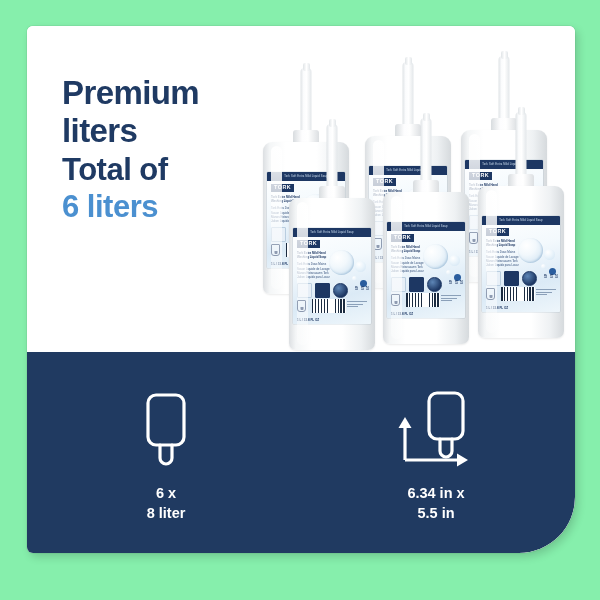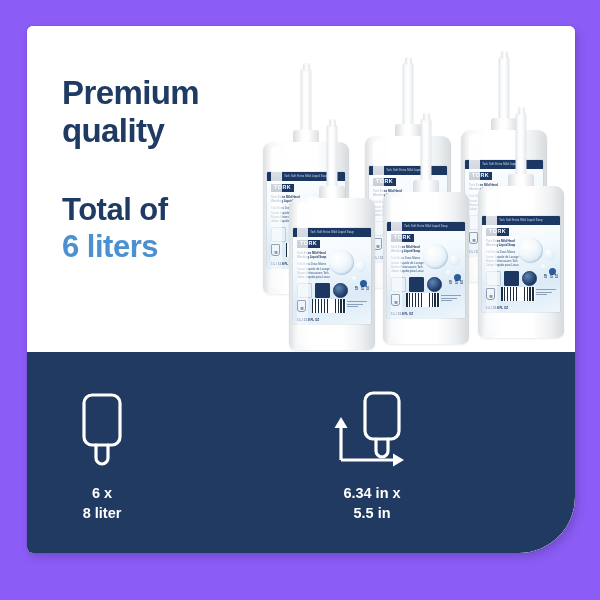--- a/index.html
+++ b/index.html
@@ -9,21 +9,21 @@
     height: 600px;
     background: #ffffff;
     font-family: "Liberation Sans", sans-serif;
     overflow: hidden;
   }
 
   #stage {
     position: relative;
     width: 600px;
     height: 600px;
-    background: #8b5cf6;
+    background: #86efac;
   }
 
   
   .card {
     position: absolute;
     left: 27px;
     top: 26px;
     width: 548px;
     height: 527px;
     background: #ffffff;
@@ -57,21 +57,20 @@
     width: 215px;
   }
   .headline h1 {
     font-size: 33px;
     line-height: 1.16;
     font-weight: bold;
     color: #1f3a63;
     letter-spacing: -0.6px;
   }
   .headline h2 {
-    margin-top: 40px;
     font-size: 31px;
     line-height: 1.2;
     font-weight: bold;
     color: #1f3a63;
     letter-spacing: -0.5px;
   }
   .headline .accent {
     display: block;
     color: #4b90d0;
   }
@@ -358,21 +357,21 @@
   .foot-note i:nth-child(3) { width: 55%; }
 
   
   .specs {
     position: absolute;
     left: 0;
     top: 326px;
     width: 100%;
     height: 201px;
     display: flex;
-    justify-content: flex-start;
+    justify-content: center;
     gap: 120px;
     padding-top: 36px;
   }
   .spec {
     width: 150px;
     display: flex;
     flex-direction: column;
     align-items: center;
   }
   .spec-art {
@@ -396,21 +395,21 @@
 
 <div id="stage">
 
   <div class="card">
 
     <div class="card-top">
 
       <div class="headline">
         <h1>
           <span>Premium</span><br>
-          <span>quality</span>
+          <span>liters</span>
         </h1>
         <h2>
           <span>Total of</span>
           <span class="accent">6 liters</span>
         </h2>
       </div>
 
       <div class="bottles">
 
         <div class="bottle" style="left:14px;  top:34px;  z-index:1;">

